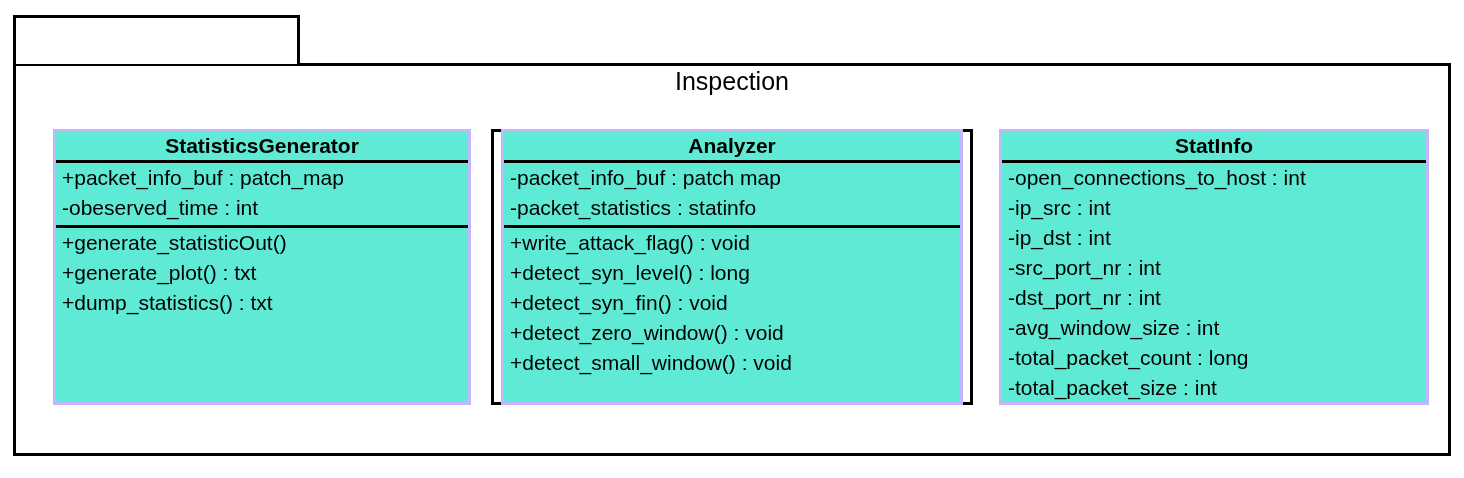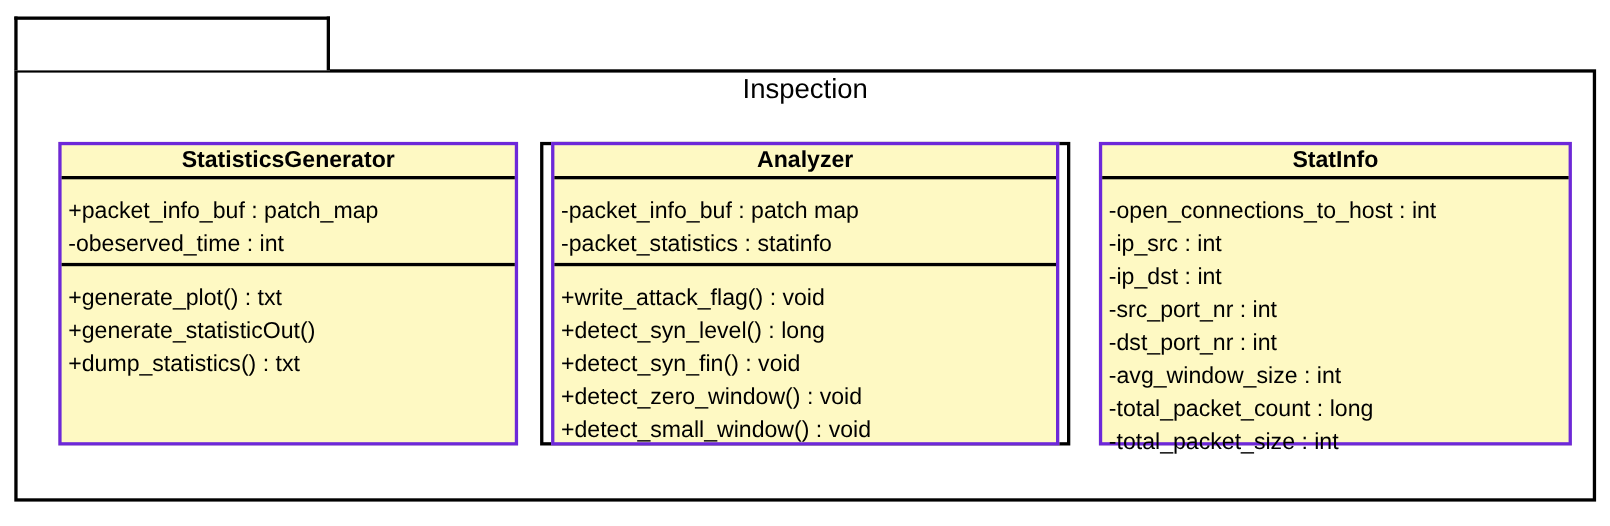--- a/index.html
+++ b/index.html
@@ -54,22 +54,22 @@
     text-align: center;
     font-size: 25px;
     line-height: 30px;
     white-space: nowrap;
     z-index: 4;
   }
 
   
   .uml-class {
     position: absolute;
-    background: #fef9c3;
-    border: 3px solid #6d28d9;
+    background: #5eead4;
+    border: 3px solid #c4b5fd;
     box-sizing: border-box;
     z-index: 5;
     display: flex;
     flex-direction: column;
   }
   .uml-shadow-box {
     position: absolute;
     background: #fff;
     border: 3px solid #000;
     box-sizing: border-box;
@@ -78,21 +78,21 @@
   .uml-name {
     text-align: center;
     font-size: 21px;
     font-weight: bold;
     line-height: 25px;
     padding: 1px 4px 2px 4px;
     border-bottom: 3px solid #000;
     white-space: nowrap;
   }
   .uml-compartment {
-    padding: 14px 2px 2px 6px;
+    padding: 0 2px 2px 6px;
   }
   .uml-compartment.with-rule {
     border-bottom: 3px solid #000;
   }
   .uml-row {
     font-size: 21px;
     line-height: 30px;
     white-space: nowrap;
     text-align: left;
   }
@@ -139,22 +139,22 @@
 
   <div class="pkg-title">Inspection</div>
 
   <div class="uml-class" id="class-statisticsgenerator">
     <div class="uml-name">StatisticsGenerator</div>
     <div class="uml-compartment with-rule">
       <div class="uml-row">+packet_info_buf : patch_map</div>
       <div class="uml-row">-obeserved_time : int</div>
     </div>
     <div class="uml-compartment">
+      <div class="uml-row">+generate_statisticOut()</div>
       <div class="uml-row">+generate_plot() : txt</div>
-      <div class="uml-row">+generate_statisticOut()</div>
       <div class="uml-row">+dump_statistics() : txt</div>
     </div>
     <div class="uml-spacer"></div>
   </div>
 
   <div class="uml-shadow-box" id="analyzer-outer"></div>
 
   <div class="uml-class" id="class-analyzer">
     <div class="uml-name">Analyzer</div>
     <div class="uml-compartment with-rule">

